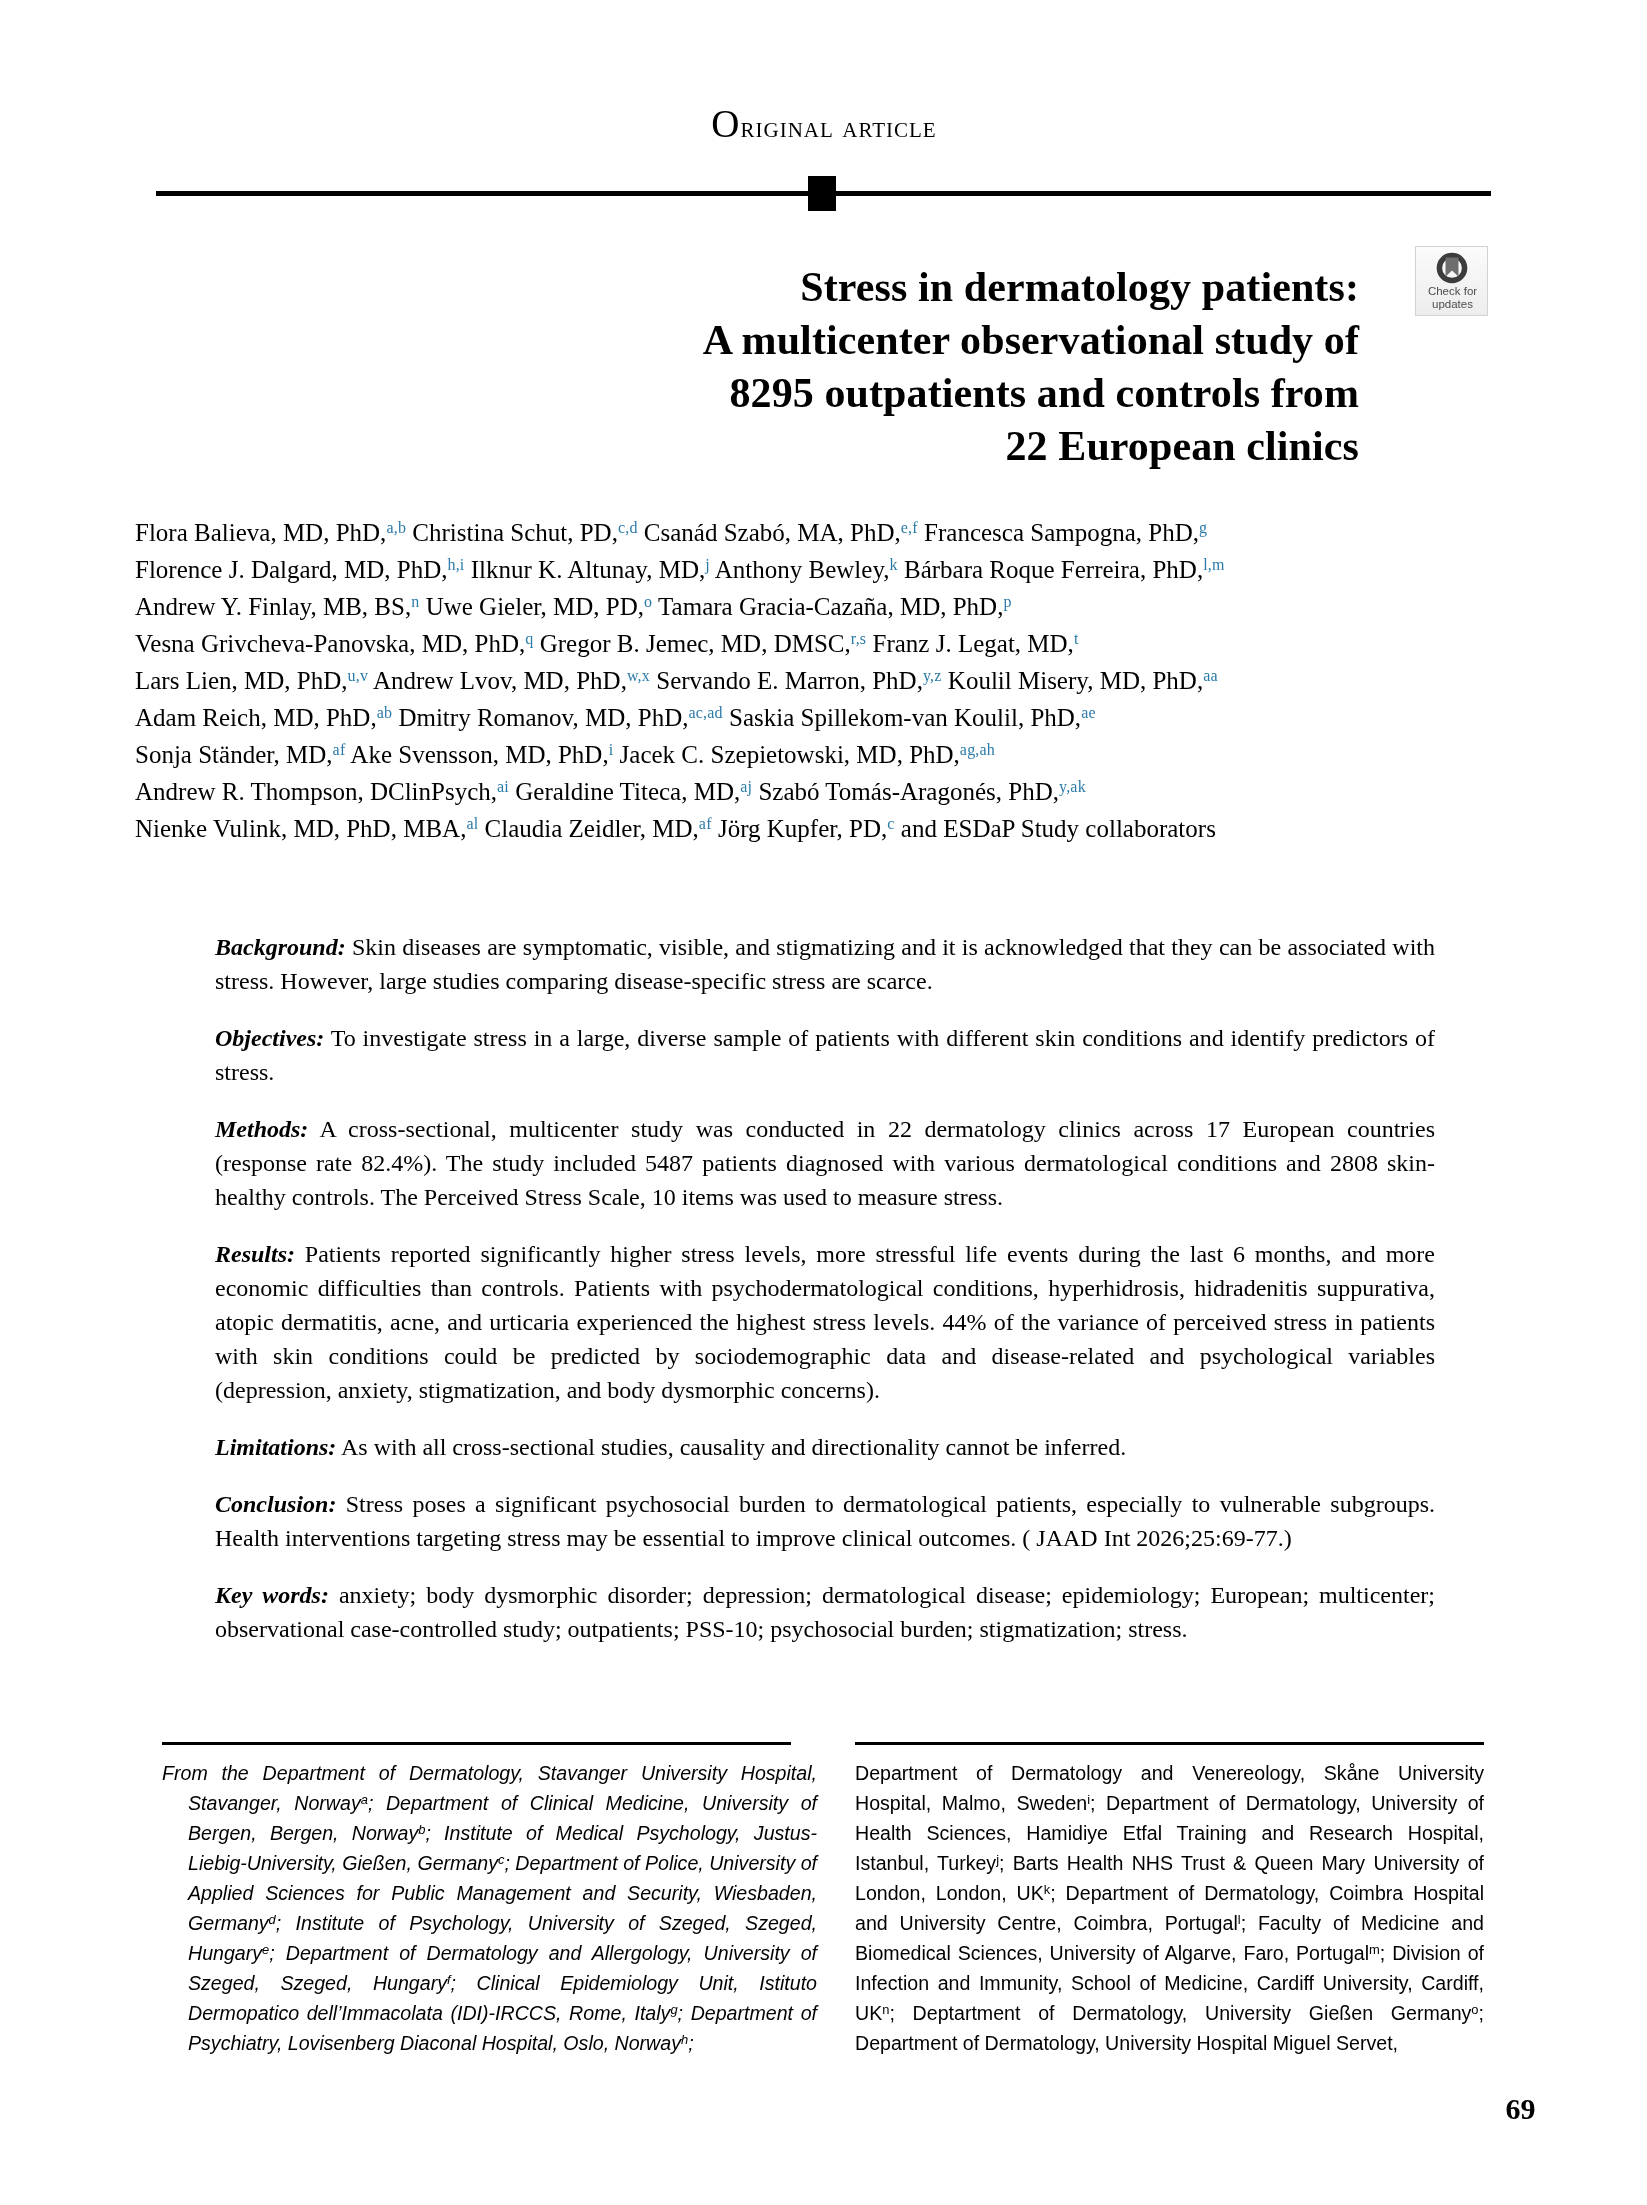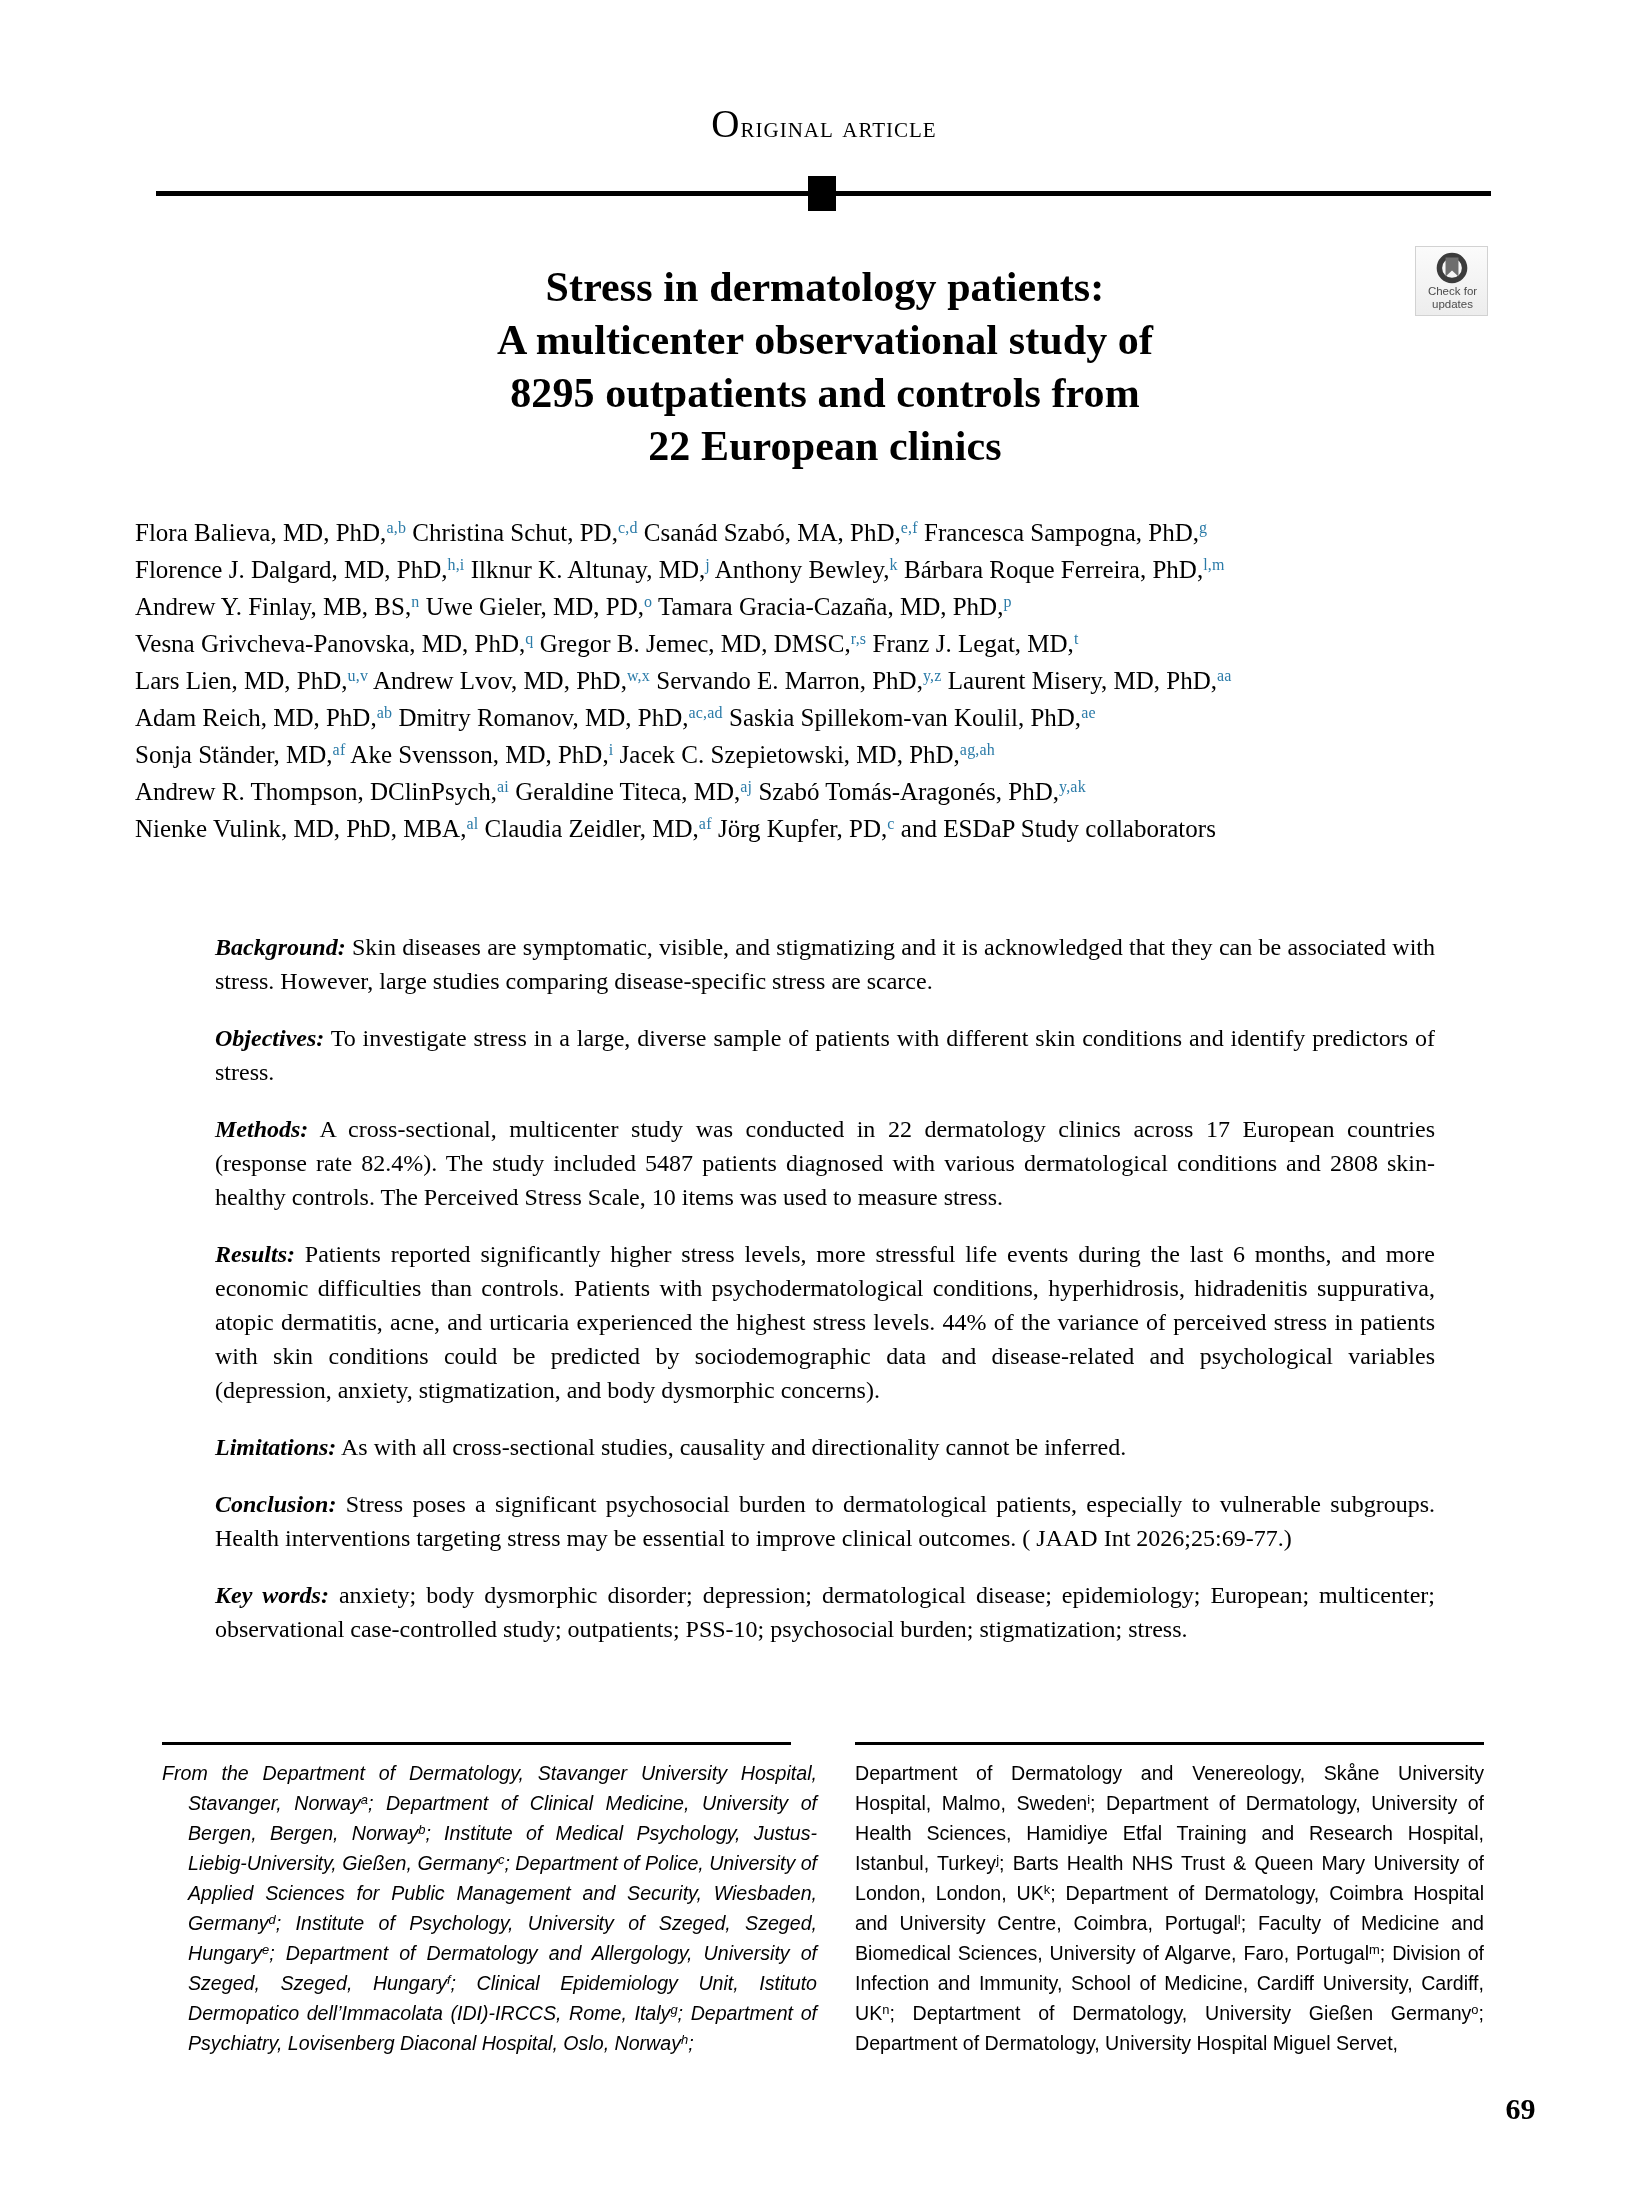--- a/index.html
+++ b/index.html
@@ -63,21 +63,21 @@
     height: 35px;
     background: #000;
   }
 
   
   .title {
     position: absolute;
     left: 291px;
     top: 233px;
     width: 1068px;
-    text-align: center;
+    text-align: right;
     font-family: "Liberation Serif", "DejaVu Serif", serif;
     font-weight: bold;
     font-size: 42px;
     line-height: 53px;
     letter-spacing: 0.1px;
   }
   .title-line { display: block; white-space: nowrap; }
 
   
   .crossmark {
@@ -240,21 +240,21 @@
       <span>Check for</span><br>
       <span>updates</span>
     </span>
   </div>
 
   <div class="authors">
       <span class="author-line"><span>Flora Balieva, MD, PhD,</span><sup class="aff">a,b</sup><span> Christina Schut, PD,</span><sup class="aff">c,d</sup><span> Csanád Szabó, MA, PhD,</span><sup class="aff">e,f</sup><span> Francesca Sampogna, PhD,</span><sup class="aff">g</sup></span>
       <span class="author-line"><span>Florence J. Dalgard, MD, PhD,</span><sup class="aff">h,i</sup><span> Ilknur K. Altunay, MD,</span><sup class="aff">j</sup><span> Anthony Bewley,</span><sup class="aff">k</sup><span> Bárbara Roque Ferreira, PhD,</span><sup class="aff">l,m</sup></span>
       <span class="author-line"><span>Andrew Y. Finlay, MB, BS,</span><sup class="aff">n</sup><span> Uwe Gieler, MD, PD,</span><sup class="aff">o</sup><span> Tamara Gracia-Cazaña, MD, PhD,</span><sup class="aff">p</sup></span>
       <span class="author-line"><span>Vesna Grivcheva-Panovska, MD, PhD,</span><sup class="aff">q</sup><span> Gregor B. Jemec, MD, DMSC,</span><sup class="aff">r,s</sup><span> Franz J. Legat, MD,</span><sup class="aff">t</sup></span>
-      <span class="author-line"><span>Lars Lien, MD, PhD,</span><sup class="aff">u,v</sup><span> Andrew Lvov, MD, PhD,</span><sup class="aff">w,x</sup><span> Servando E. Marron, PhD,</span><sup class="aff">y,z</sup><span> Laurent Misery, MD, PhD,</span><sup class="aff">aa</sup></span>
+      <span class="author-line"><span>Lars Lien, MD, PhD,</span><sup class="aff">u,v</sup><span> Andrew Lvov, MD, PhD,</span><sup class="aff">w,x</sup><span> Servando E. Marron, PhD,</span><sup class="aff">y,z</sup><span> Koulil Misery, MD, PhD,</span><sup class="aff">aa</sup></span>
       <span class="author-line"><span>Adam Reich, MD, PhD,</span><sup class="aff">ab</sup><span> Dmitry Romanov, MD, PhD,</span><sup class="aff">ac,ad</sup><span> Saskia Spillekom-van Koulil, PhD,</span><sup class="aff">ae</sup></span>
       <span class="author-line"><span>Sonja Ständer, MD,</span><sup class="aff">af</sup><span> Ake Svensson, MD, PhD,</span><sup class="aff">i</sup><span> Jacek C. Szepietowski, MD, PhD,</span><sup class="aff">ag,ah</sup></span>
       <span class="author-line"><span>Andrew R. Thompson, DClinPsych,</span><sup class="aff">ai</sup><span> Geraldine Titeca, MD,</span><sup class="aff">aj</sup><span> Szabó Tomás-Aragonés, PhD,</span><sup class="aff">y,ak</sup></span>
       <span class="author-line"><span>Nienke Vulink, MD, PhD, MBA,</span><sup class="aff">al</sup><span> Claudia Zeidler, MD,</span><sup class="aff">af</sup><span> Jörg Kupfer, PD,</span><sup class="aff">c</sup><span> and ESDaP Study collaborators</span></span>
     </div>
 
   <div class="abstract">
       <p class="abs-para"><span class="abs-label">Background:</span><span> Skin diseases are symptomatic, visible, and stigmatizing and it is acknowledged that they can be associated with stress. However, large studies comparing disease-specific stress are scarce.</span></p>
       <p class="abs-para"><span class="abs-label">Objectives:</span><span> To investigate stress in a large, diverse sample of patients with different skin conditions and identify predictors of stress.</span></p>
       <p class="abs-para"><span class="abs-label">Methods:</span><span> A cross-sectional, multicenter study was conducted in 22 dermatology clinics across 17 European countries (response rate 82.4%). The study included 5487 patients diagnosed with various dermatological conditions and 2808 skin-healthy controls. The Perceived Stress Scale, 10 items was used to measure stress.</span></p>

